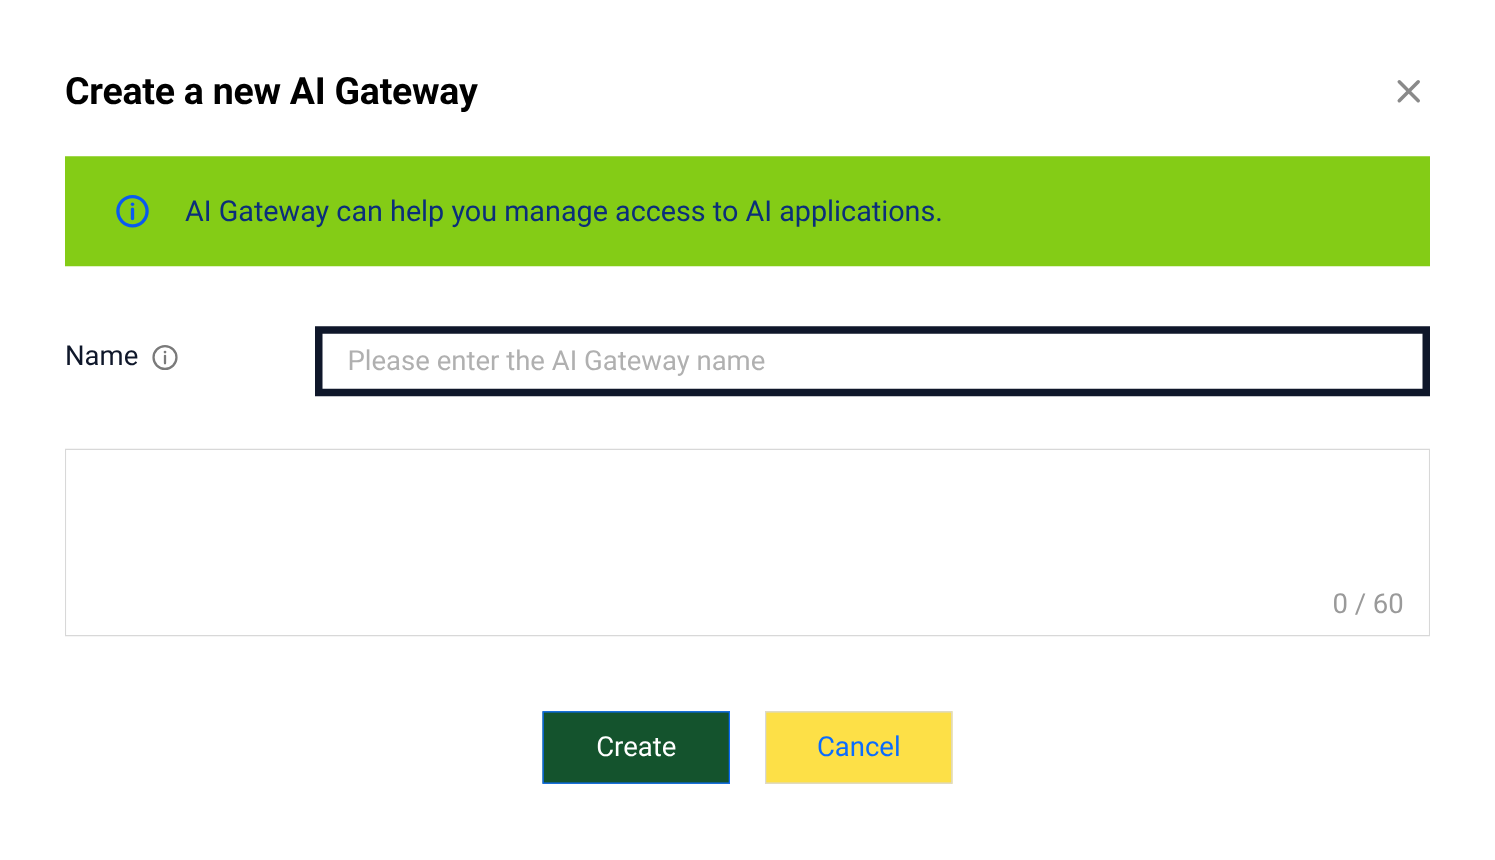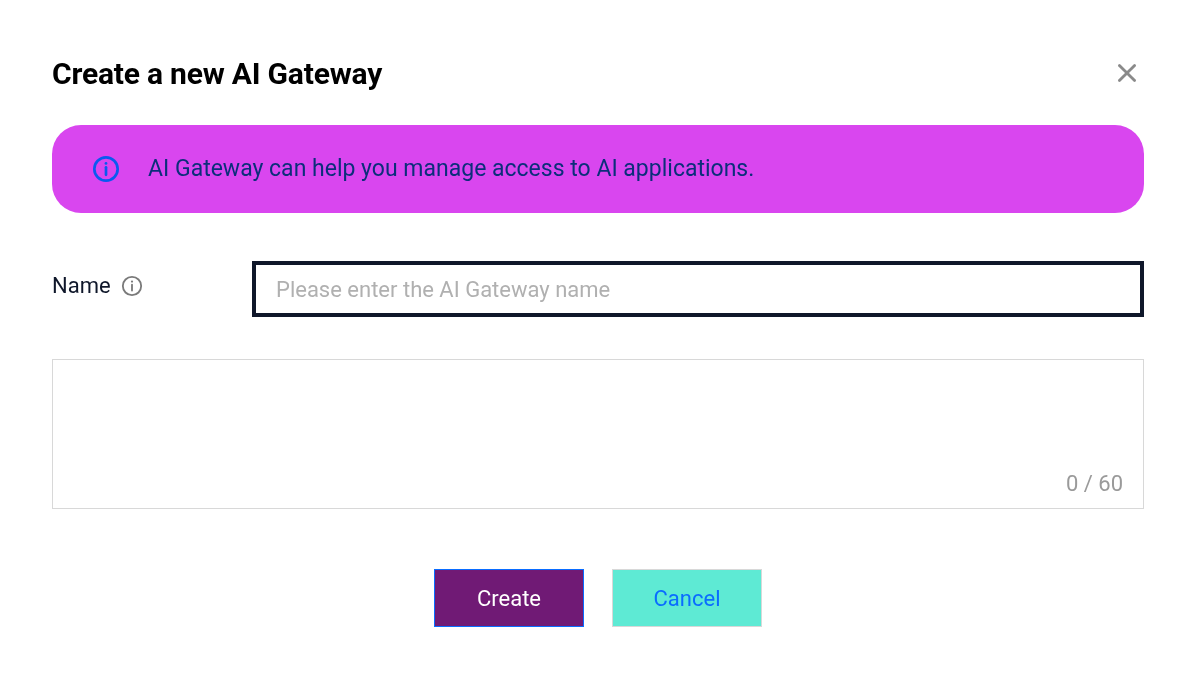--- a/index.html
+++ b/index.html
@@ -30,26 +30,26 @@
       border: none;
       cursor: pointer;
       padding: 4px;
       color: #8a8a8a;
       display: flex;
       align-items: center;
       justify-content: center;
     }
     .close-btn svg { width: 26px; height: 26px; }
     .info-banner {
-      background: #d946ef;
+      background: #84cc16;
       padding: 30px 40px;
       display: flex;
+      align-items: center;
       gap: 28px;
       margin-bottom: 48px;
-      border-radius: 29px;
     }
     .info-icon-wrap {
       color: #0a5af0;
       display: flex;
       align-items: center;
       justify-content: center;
     }
     .info-icon-wrap svg { width: 28px; height: 28px; }
     .info-text {
       font-size: 23px;
@@ -77,21 +77,21 @@
       align-items: center;
       justify-content: center;
     }
     .help-icon svg { width: 22px; height: 22px; }
     .input-cell {
       flex: 1;
     }
     .text-input {
       width: 100%;
       height: 56px;
-      border: 4px solid #0f172a;
+      border: 6px solid #0f172a;
       padding: 0 20px;
       font-size: 22px;
       color: #0f172a;
       outline: none;
       font-family: inherit;
     }
     .text-input::placeholder { color: #b0b0b0; }
     .textarea-wrap {
       width: 100%;
       border: 1px solid #d8d8d8;
@@ -128,26 +128,26 @@
       font-size: 22px;
       border: 1px solid transparent;
       cursor: pointer;
       font-family: inherit;
       display: inline-flex;
       align-items: center;
       justify-content: center;
       padding: 0 32px;
     }
     .btn-primary {
-      background: #701a75;
+      background: #14532d;
       color: #fff;
       border-color: #0a6cff;
     }
     .btn-secondary {
-      background: #5eead4;
+      background: #fde047;
       color: #0a6cff;
       border-color: #d8d8d8;
     }
   </style>
 </head>
 <body>
 
 <div class="dialog">
 
   <div class="header-row">

